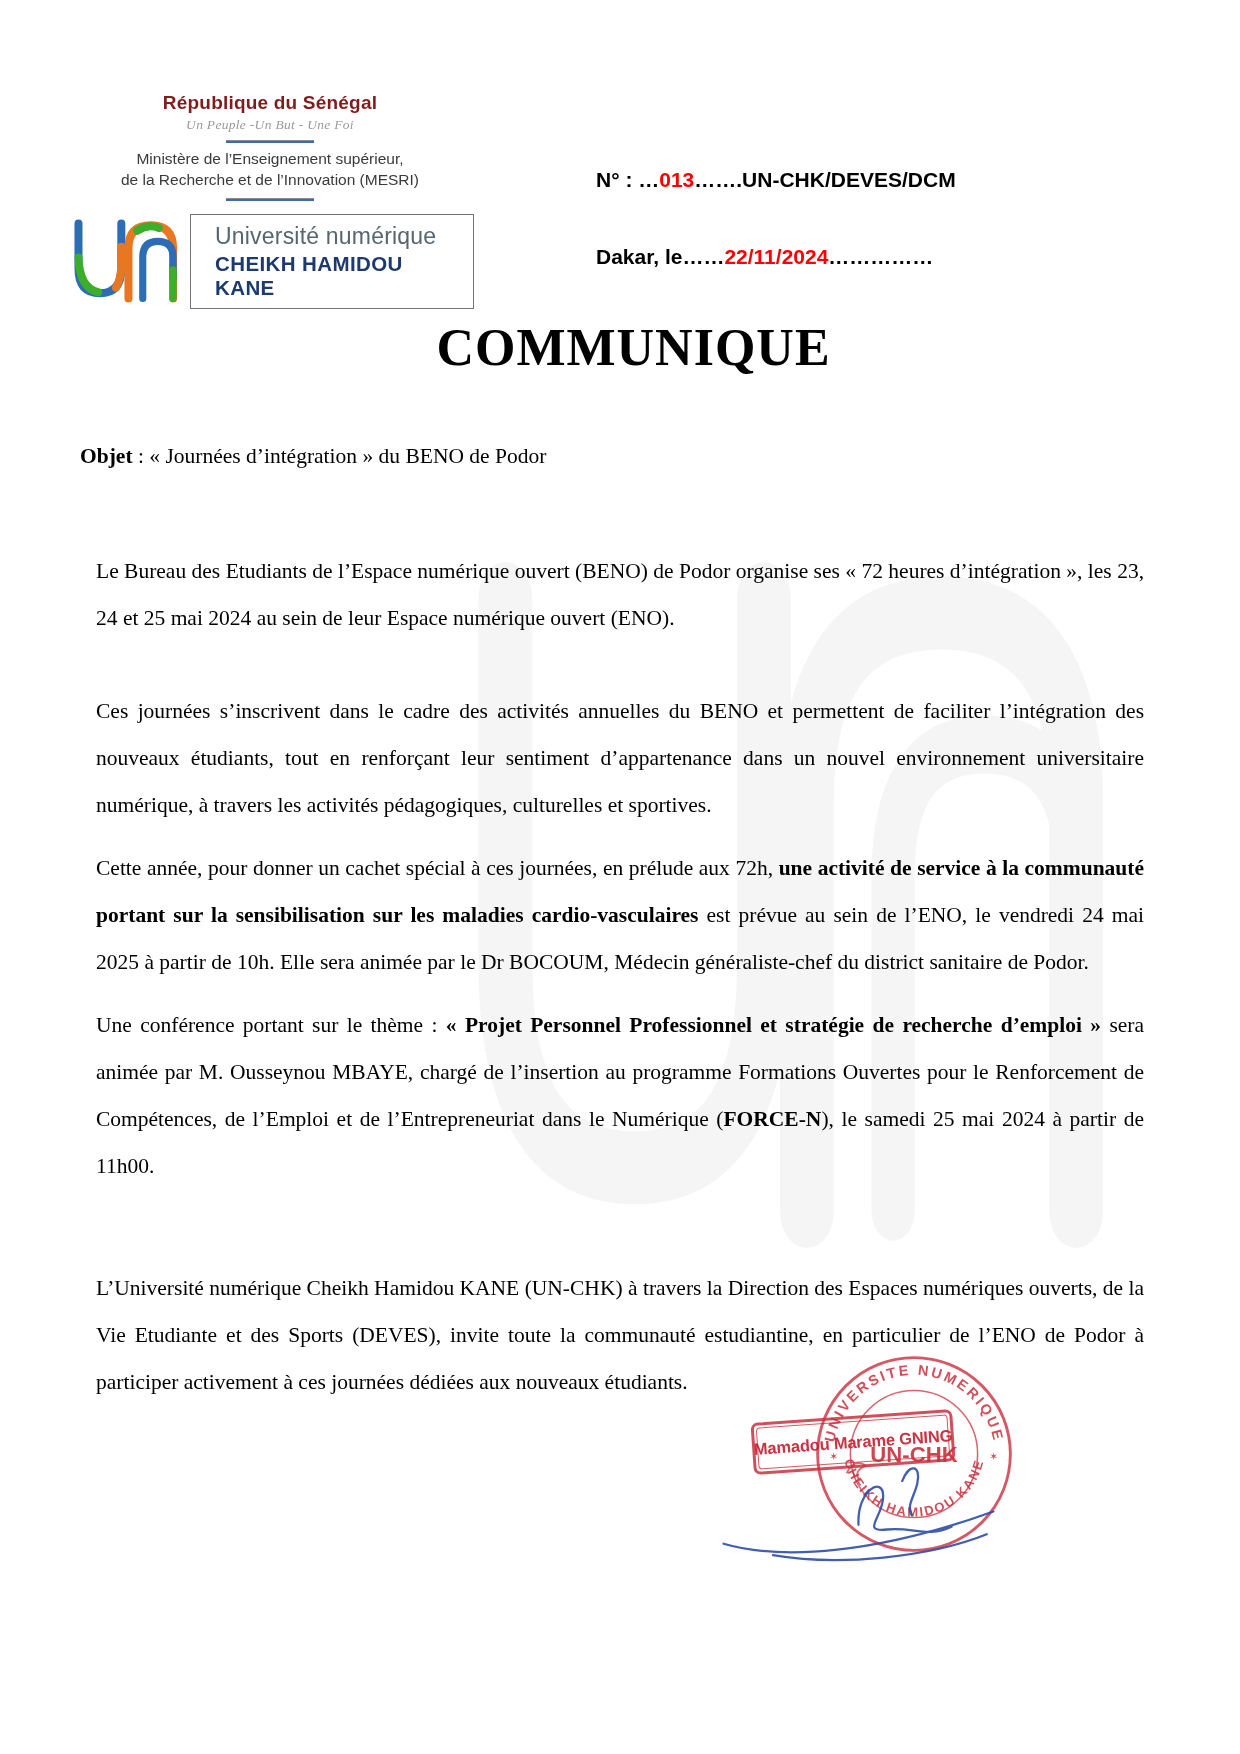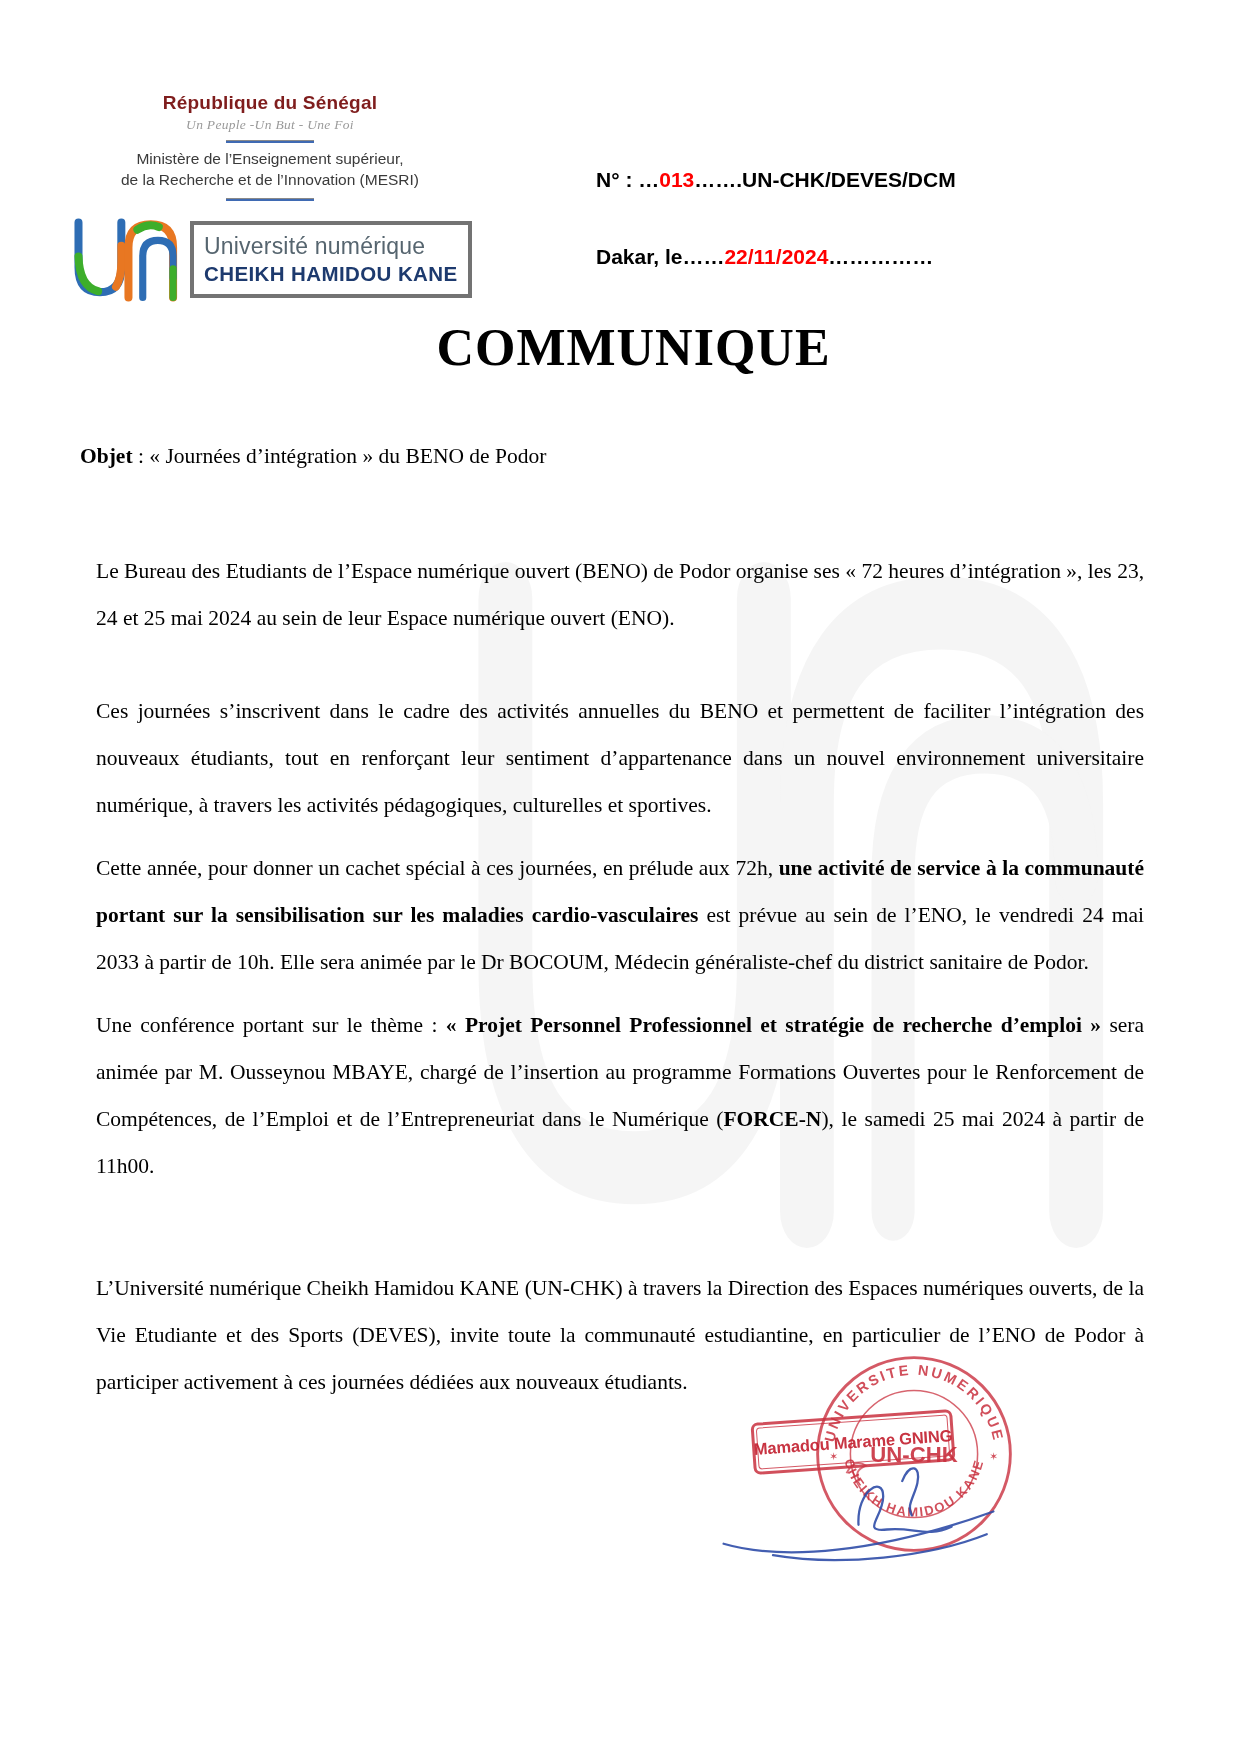--- a/index.html
+++ b/index.html
@@ -18,21 +18,21 @@
   .hdr-left {
     position:absolute; left:66px; top:92px; width:408px; text-align:center; z-index:2;
     font-family:"Liberation Sans", sans-serif;
   }
   .republic { font-weight:700; font-size:19px; color:#7f1d1d; letter-spacing:0.2px; }
   .motto { font-style:italic; font-size:13.5px; color:#9a9a9a; margin-top:3px; letter-spacing:0.3px;font-family:Liberation Serif, serif; }
   .sep { width:88px; height:3px; background:#3f6ab3; border-top:1px solid #8a8a8a; margin:7px auto 6px auto; }
   .ministry { font-size:15.5px; color:#3a3a3a; line-height:1.35; }
   .logo-row { margin-top:13px; display:flex; align-items:center; text-align:left; }
   .logo-svg { flex:0 0 auto; }
-  .logo-textbox { margin-left:8px; padding:8px 10px; border:4px solid #737373; }
+  .logo-textbox { margin-left:8px; padding:8px 24px; border:1px solid #737373; }
   .uni-line1 { font-size:23px; color:#56656f; letter-spacing:0.2px; }
   .uni-line2 { font-size:20.5px; font-weight:700; color:#1d3a6e; letter-spacing:0.4px; margin-top:2px; }
   
   .ref-line, .date-line {
     position:absolute; left:596px; z-index:2;
     font-family:"Liberation Sans", sans-serif; font-weight:700; font-size:21px; color:#000;text-align:right;
   }
   .ref-line { top:168px; }
   .date-line { top:245px; }
   .red { color:#FF0000; }
@@ -118,21 +118,21 @@
   </div>
 
   <div class="doc-title">COMMUNIQUE</div>
 
   <div class="subject"><span class="lbl">Objet</span><span> : </span><span>« Journées d’intégration » du BENO de Podor</span>
   </div>
 
   <div class="body-text">
     <p class="gap-after">Le Bureau des Etudiants de l’Espace numérique ouvert (BENO) de Podor organise ses « 72 heures d’intégration », les 23, 24 et 25 mai 2024 au sein de leur Espace numérique ouvert (ENO).</p>
     <p>Ces journées s’inscrivent dans le cadre des activités annuelles du BENO et permettent de faciliter l’intégration des nouveaux étudiants, tout en renforçant leur sentiment d’appartenance dans un nouvel environnement universitaire numérique, à travers les activités pédagogiques, culturelles et sportives.</p>
-    <p><span>Cette année, pour donner un cachet spécial à ces journées, en prélude aux 72h, </span><b class="run">une activité de service à la communauté portant sur la sensibilisation sur les maladies cardio-vasculaires</b><span> est prévue au sein de l’ENO, le vendredi 24 mai 2033 à partir de 10h.  Elle sera animée par le Dr BOCOUM, Médecin généraliste-chef du district sanitaire de Podor.</span>
+    <p><span>Cette année, pour donner un cachet spécial à ces journées, en prélude aux 72h, </span><b class="run">une activité de service à la communauté portant sur la sensibilisation sur les maladies cardio-vasculaires</b><span> est prévue au sein de l’ENO, le vendredi 24 mai 2025 à partir de 10h.  Elle sera animée par le Dr BOCOUM, Médecin généraliste-chef du district sanitaire de Podor.</span>
     </p>
     <p><span>Une conférence portant sur le thème : </span><b class="run">« Projet Personnel Professionnel et stratégie de recherche d’emploi »</b><span> sera animée par M. Ousseynou MBAYE, chargé de l’insertion au programme Formations Ouvertes pour le Renforcement de Compétences, de l’Emploi et de l’Entrepreneuriat dans le Numérique (</span><b class="run">FORCE-N</b><span>), le samedi 25 mai 2024 à partir de 11h00.</span>
     </p>
     <p class="gap-before">L’Université numérique Cheikh Hamidou KANE (UN-CHK) à travers la Direction des Espaces numériques ouverts, de la Vie Etudiante et des Sports (DEVES), invite toute la communauté estudiantine, en particulier de l’ENO de Podor à participer activement à ces journées dédiées aux nouveaux étudiants.</p>
   </div>
 
   <div class="stamp-zone">
 
     <svg class="circle-stamp" width="212" height="212" viewBox="0 0 220 220">
       <defs>

